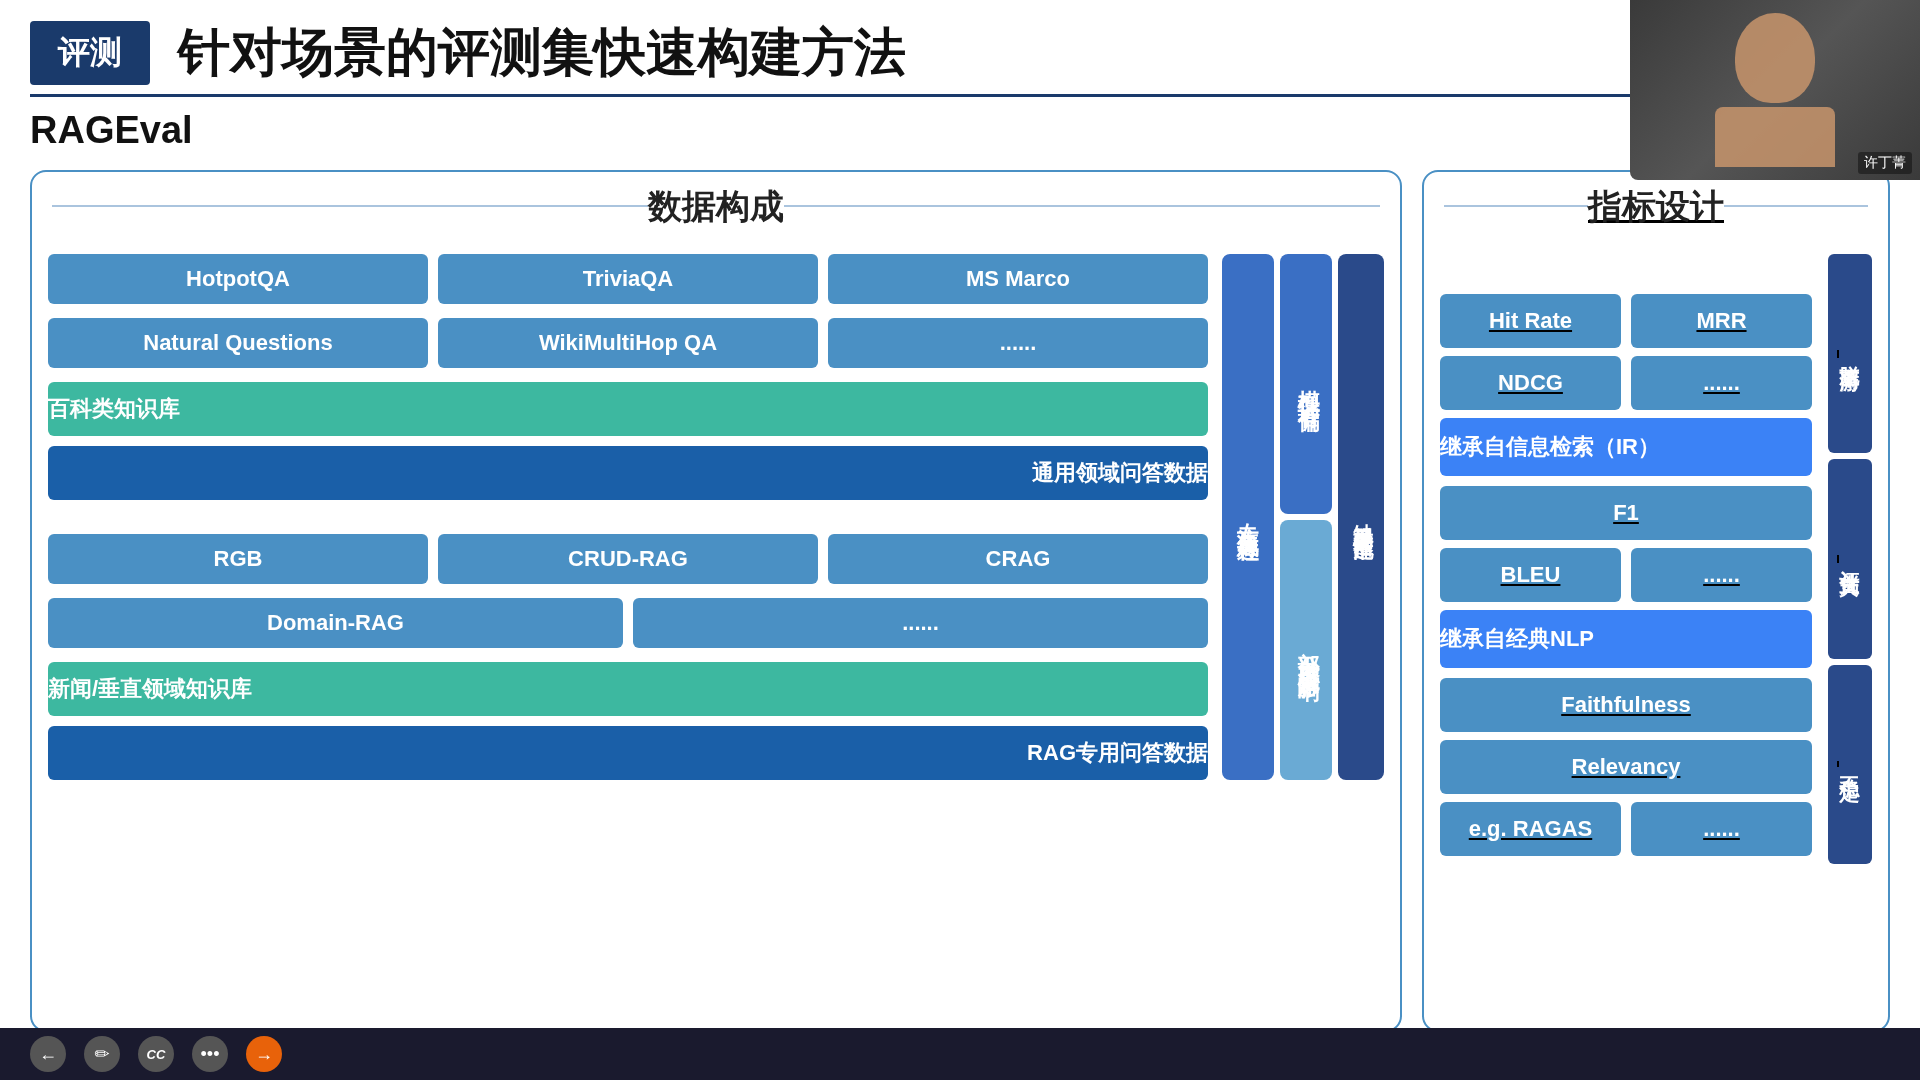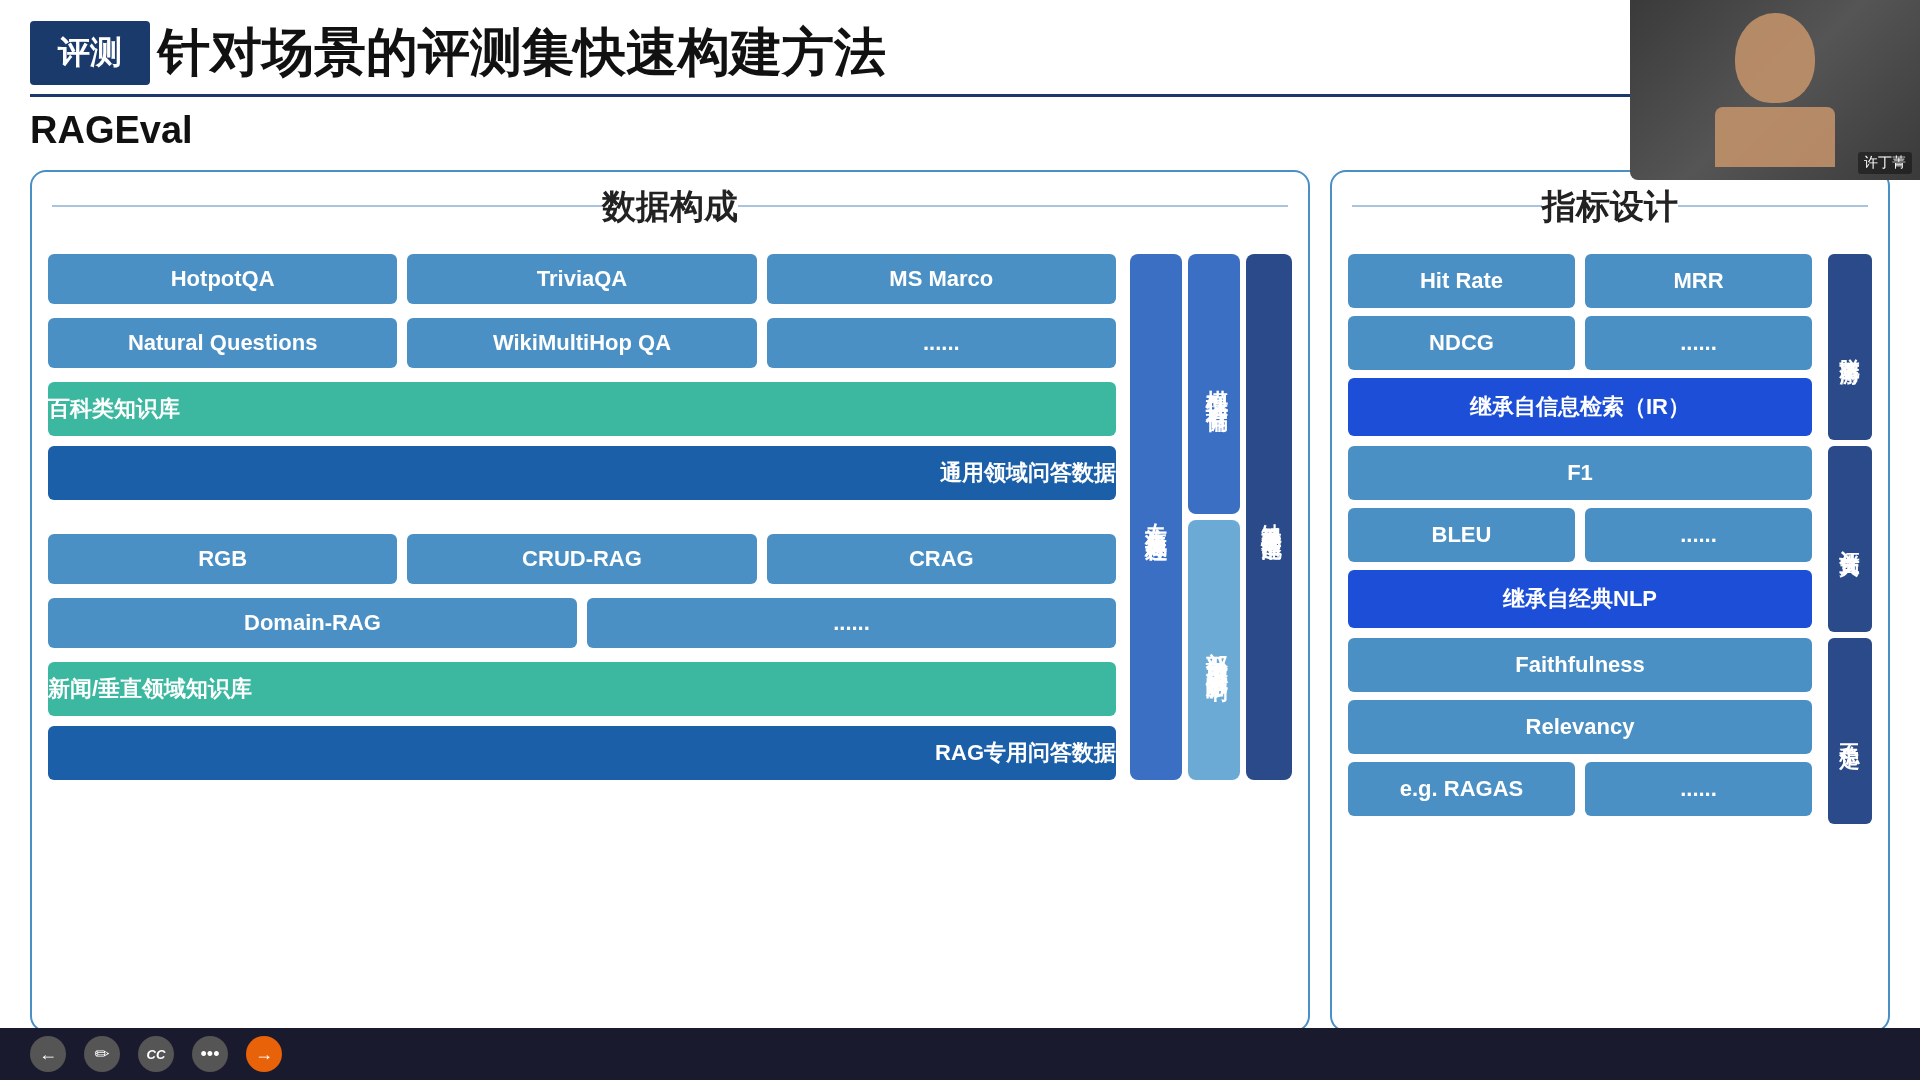--- a/index.html
+++ b/index.html
@@ -10,21 +10,21 @@
       font-family: 'Microsoft YaHei', 'PingFang SC', sans-serif;
       overflow: hidden;
       position: relative;
     }
 
     
     .header {
       display: flex;
       align-items: center;
       padding: 18px 30px 0 30px;
-      gap: 8px;
+      gap: 28px;
     }
     .header-badge {
       background: #1a3a6b;
       color: #fff;
       font-size: 32px;
       font-weight: bold;
       padding: 10px 28px;
       border-radius: 4px;
     }
     .header-title {
@@ -196,26 +196,27 @@
       font-weight: bold;
       color: #fff;
       padding: 10px 6px;
       letter-spacing: 2px;
       text-align: center;
       width: 46px;
     }
 
     
     .right-panel {
-      width: 560px;
+      width: 468px;
       border: 2.5px solid #4a90c4;
       border-radius: 16px;
       padding: 0 0 16px 0;
       position: relative;
       flex-shrink: 0;
+      text-decoration: underline;
     }
     .metric-row {
       display: flex;
       gap: 10px;
       align-items: stretch;
     }
     .metric-btn {
       background: #4a90c4;
       color: #fff;
       border: none;
@@ -223,33 +224,34 @@
       font-size: 22px;
       font-weight: bold;
       padding: 14px 0;
       text-align: center;
       cursor: pointer;
     }
     .metric-btn-wide {
       flex: 1;
     }
     .metric-btn-full {
-      background: #1d4ed8;
+      background: #3b82f6;
       color: #fff;
       border: none;
       border-radius: 6px;
       font-size: 22px;
       font-weight: bold;
       padding: 14px 0;
-      text-align: center;
+      text-align: left;
       cursor: pointer;
       width: 100%;
     }
     .right-main {
       flex: 1;
+      margin-top: 40px;
     }
 
     
     .side-labels {
       display: flex;
       flex-direction: column;
       gap: 0;
       margin-left: 8px;
       width: 44px;
     }

